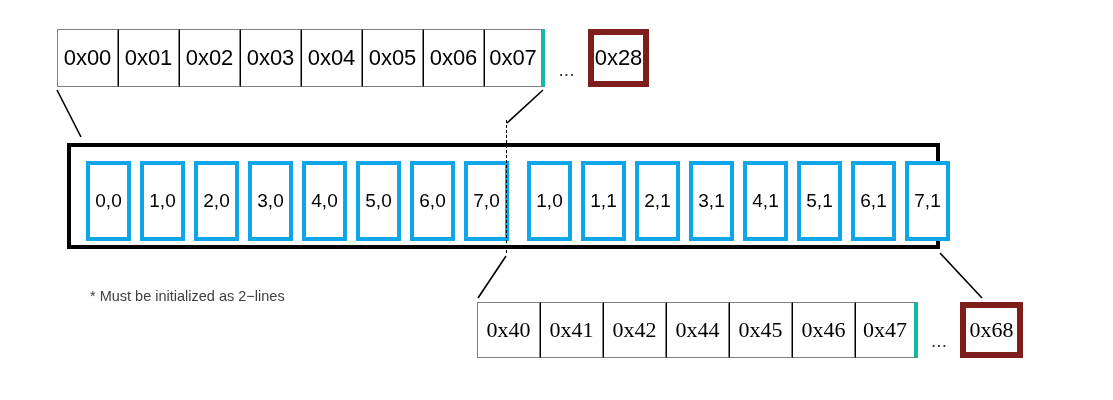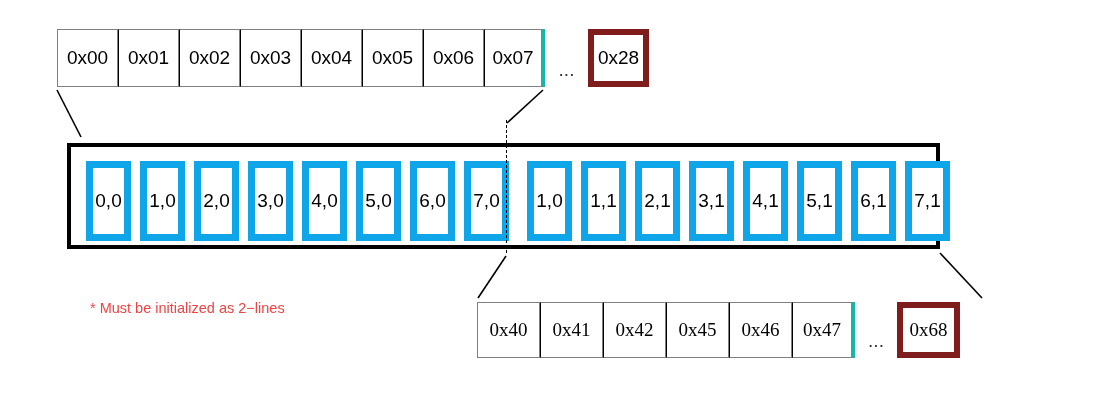--- a/index.html
+++ b/index.html
@@ -30,21 +30,21 @@
     align-items: flex-start;
   }
   .addr-cell {
     box-sizing: border-box;
     border: 1px solid #808080;
     border-left: 1px solid #000000;
     background: #ffffff;
     display: flex;
     align-items: center;
     justify-content: center;
-    font-size: 19px;
+    font-size: 22px;
     letter-spacing: 0px;
     color: #000000;
   }
   .addr-cell.first {
     border-left: 1px solid #808080;
   }
   .addr-cell.last-of-run {
     border-right: 4px solid #14b8a6;
   }
   .ellipsis {
@@ -85,21 +85,21 @@
     position: absolute;
     left: 86px;
     top: 161px;
     display: flex;
     gap: 9px;
   }
   .line-cell {
     box-sizing: border-box;
     width: 45px;
     height: 80px;
-    border: 7px solid #0ea5e9;
+    border: 4px solid #0ea5e9;
     background: #ffffff;
     display: flex;
     align-items: center;
     justify-content: center;
     font-size: 19px;
     color: #000000;
   }
   .line-cell.split-before {
     margin-left: 9px;
   }
@@ -120,23 +120,23 @@
     left: 0; top: 0;
     width: 1113px;
     height: 400px;
     pointer-events: none;
   }
 
   
   #footnote {
     position: absolute;
     left: 90px;
-    top: 300px;
+    top: 288px;
     font-size: 14.5px;
-    color: #ef4444;
+    color: #404040;
     white-space: nowrap;
   }
 </style>
 </head>
 <body>
 
 <div class="canvas">
 
   <svg id="leaders" viewBox="0 0 1113 400" xmlns="http://www.w3.org/2000/svg">
     <line x1="57" y1="90" x2="81" y2="137" stroke="#000000" stroke-width="1.6"></line>
@@ -180,20 +180,21 @@
   </div>
 
   <div id="split-dashed"></div>
 
   <div id="footnote">* Must be initialized as 2−lines</div>
 
   <div class="addr-row" id="bottom-row">
     <div class="addr-cell first">0x40</div>
     <div class="addr-cell">0x41</div>
     <div class="addr-cell">0x42</div>
+    <div class="addr-cell">0x44</div>
     <div class="addr-cell">0x45</div>
     <div class="addr-cell">0x46</div>
     <div class="addr-cell last-of-run">0x47</div>
     <div class="ellipsis">...</div>
     <div class="addr-cell solo">0x68</div>
   </div>
 
 </div>
 
 </body></html>

